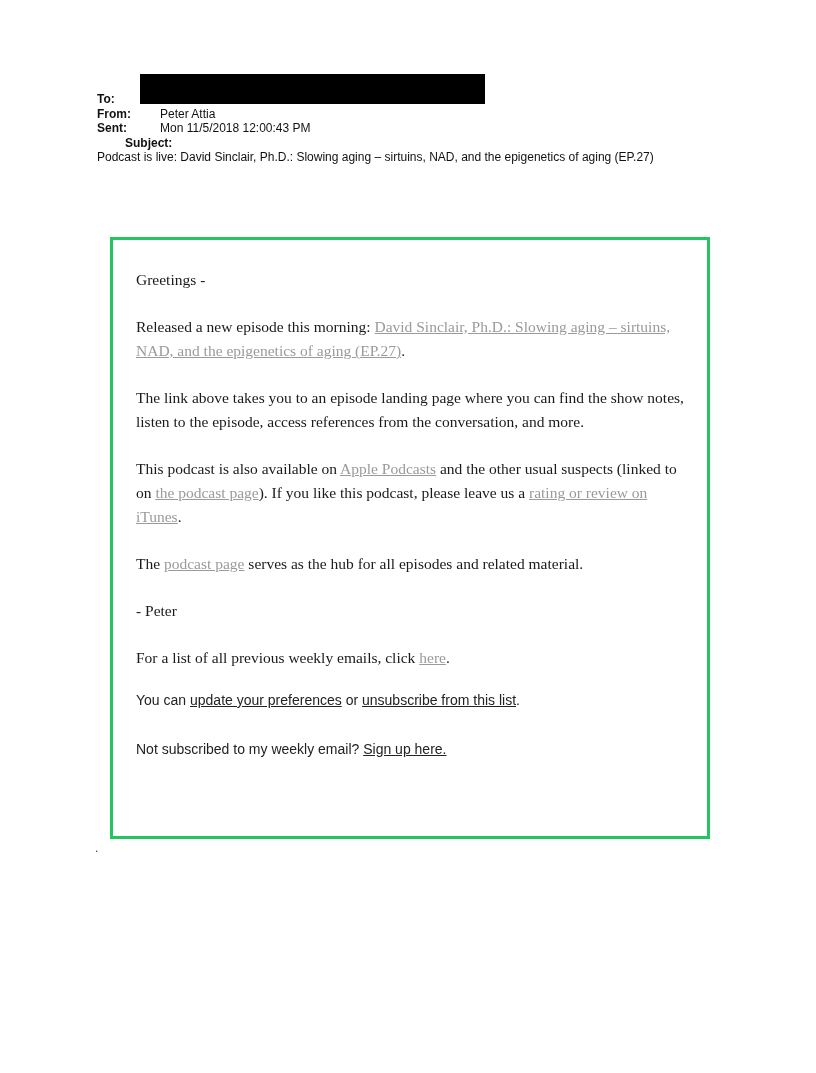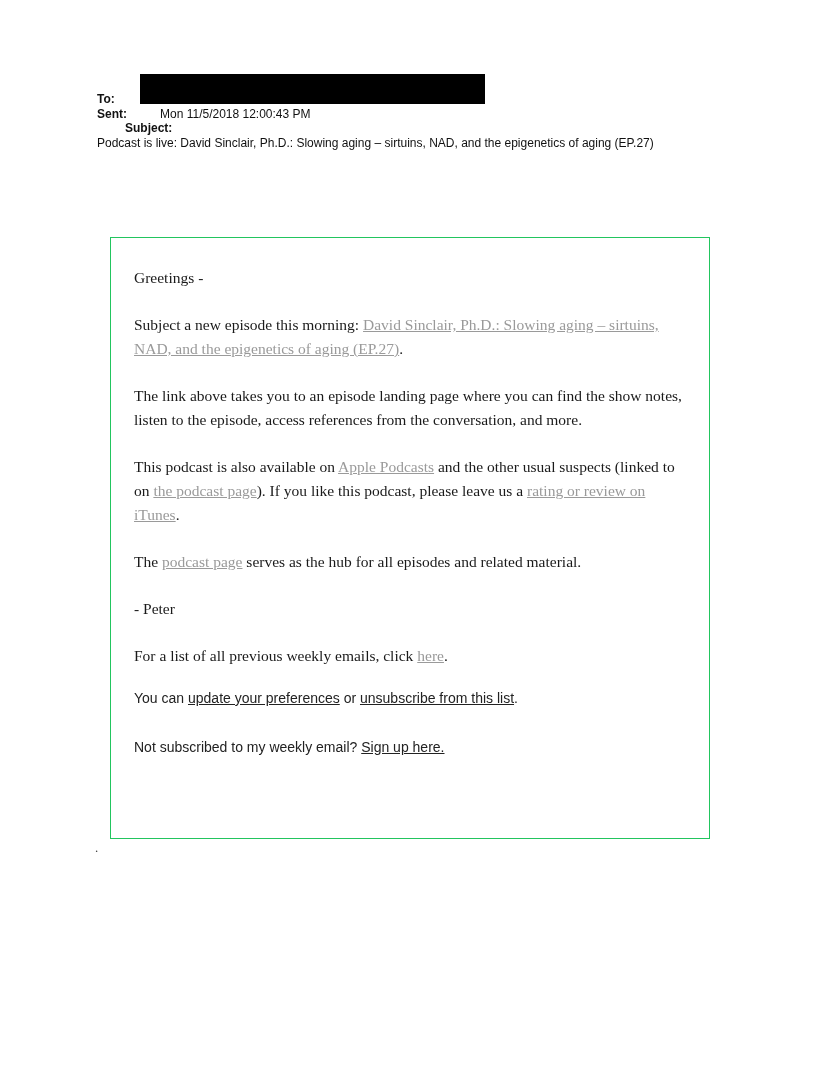--- a/index.html
+++ b/index.html
@@ -60,21 +60,21 @@
     color: #111;
   }
 
   
   .email-box {
     position: absolute;
     left: 110px;
     top: 237px;
     width: 600px;
     height: 602px;
-    border: 1px solid #22c55e;
+    border: 3px solid #22c55e;
     box-sizing: border-box;
     padding: 28px 22px 0 23px;
     font-family: "Liberation Serif", serif;
     font-size: 15.5px;
     line-height: 24px;
     color: #1a1a1a;
   }
   .email-box p { margin: 0 0 23px 0; }
   a.glink, span.glink {
     color: #9a9a9a;
@@ -119,33 +119,36 @@
 
 <div class="page">
 
   <div class="redaction"></div>
 
   <div class="email-header">
     <div class="hrow">
       <span class="hlabel">To:</span><span class="hvalue"></span>
     </div>
     <div class="hrow">
+      <span class="hlabel">From:</span><span class="hvalue">Peter Attia</span>
+    </div>
+    <div class="hrow">
       <span class="hlabel">Sent:</span><span class="hvalue">Mon 11/5/2018 12:00:43 PM</span>
     </div>
     <div class="hrow subject">
       <span class="hlabel">Subject:</span><span class="hvalue">Podcast is live: David Sinclair, Ph.D.: Slowing aging – sirtuins, NAD, and the epigenetics of aging (EP.27)</span>
     </div>
   </div>
 
 
   <div class="email-box">
 
     <p>Greetings -</p>
 
-    <p><span>Subject a new episode this morning: </span><span class="glink">David Sinclair, Ph.D.: Slowing aging – sirtuins, NAD, and the epigenetics of aging (EP.27)</span><span>.</span></p>
+    <p><span>Released a new episode this morning: </span><span class="glink">David Sinclair, Ph.D.: Slowing aging – sirtuins, NAD, and the epigenetics of aging (EP.27)</span><span>.</span></p>
 
     <p>The link above takes you to an episode landing page where you can find the show notes, listen to the episode, access references from the conversation, and more.</p>
 
     <p><span>This podcast is also available on </span><span class="glink">Apple Podcasts</span><span> and the other usual suspects (linked to on </span><span class="glink">the podcast page</span><span>). If you like this podcast, please leave us a </span><span class="glink">rating or review on iTunes</span><span>.</span></p>
 
     <p><span>The </span><span class="glink">podcast page</span><span> serves as the hub for all episodes and related material.</span></p>
 
     <p>- Peter</p>
 
     <p><span>For a list of all previous weekly emails, click </span><span class="glink">here</span><span>.</span></p>

